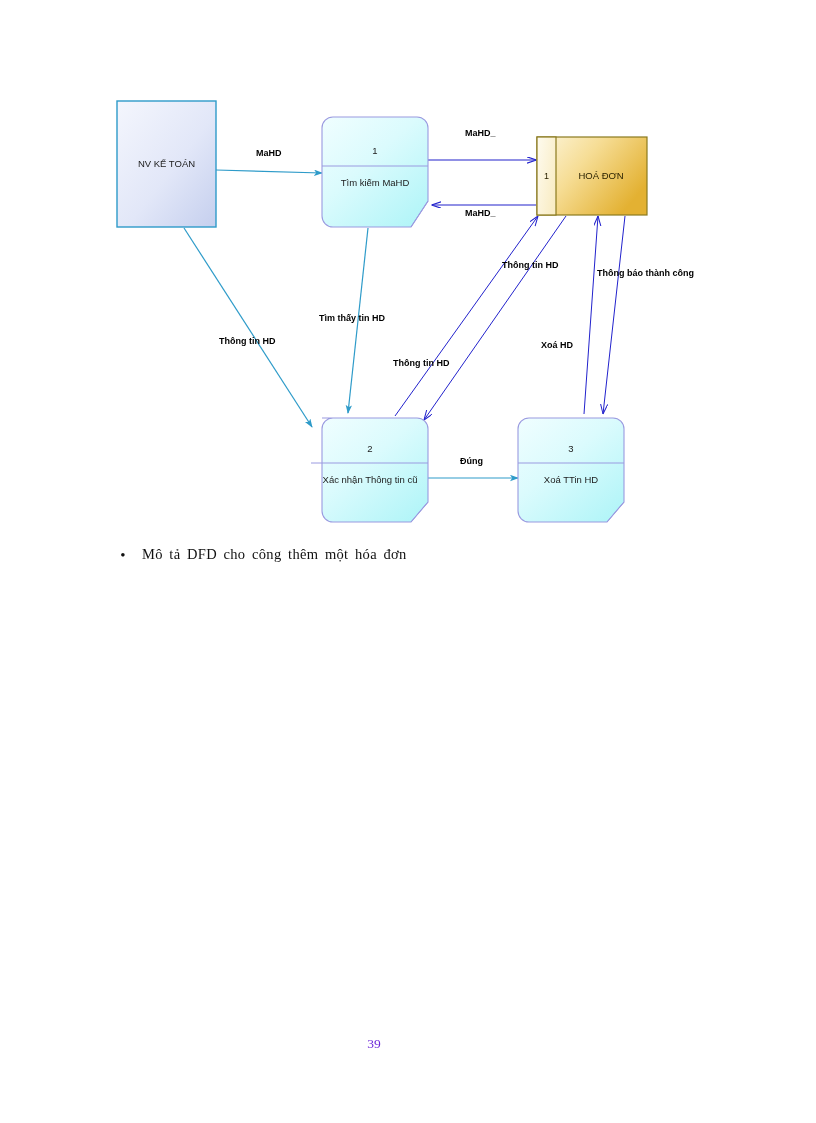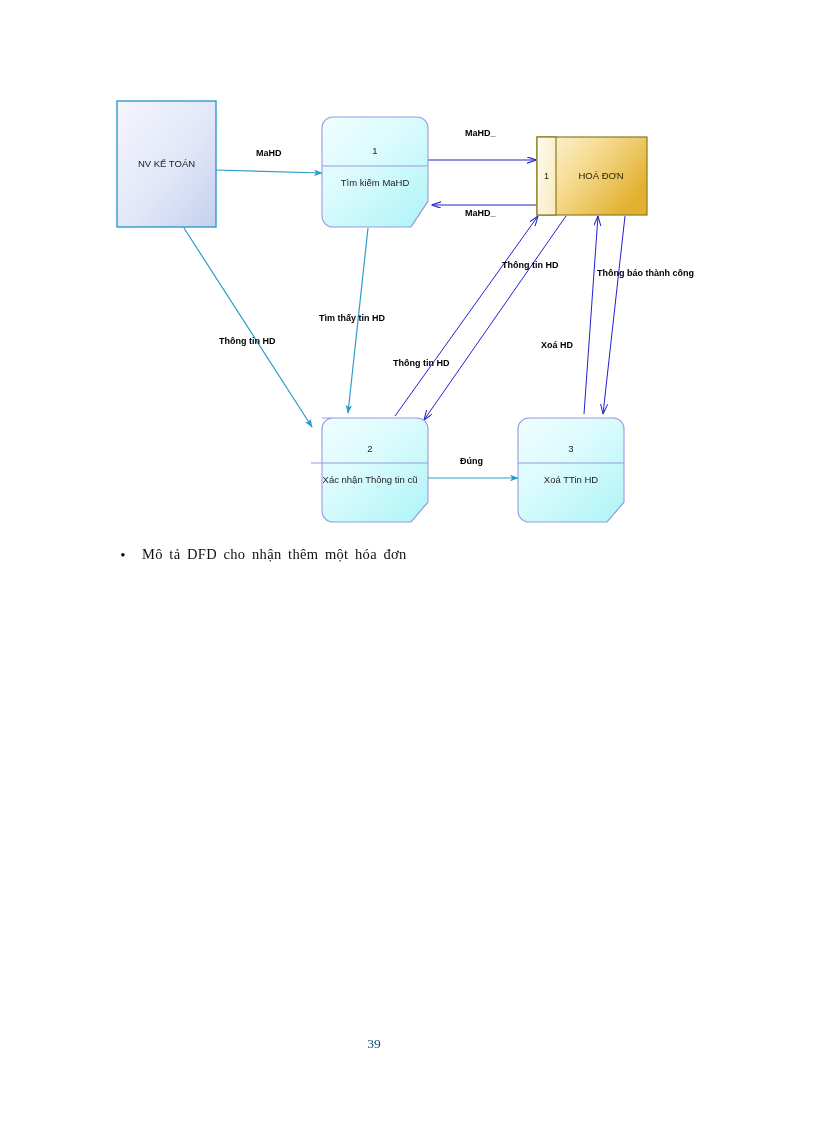--- a/index.html
+++ b/index.html
@@ -62,21 +62,21 @@
   }
 
   #page-number {
     position: absolute;
     left: 0;
     top: 1036px;
     width: 748px;
     text-align: center;
     font-family: "Liberation Serif", serif;
     font-size: 13.5px;
-    color: #0c4a6e;
+    color: #6d28d9;
   }
 
   
   .flow-label {
     font-family: "Liberation Sans", sans-serif;
     font-size: 9px;
     font-weight: bold;
     fill: #000000;
   }
   .node-num {
@@ -228,18 +228,18 @@
         <line x1="607" y1="522" x2="624" y2="502" stroke="#9a9ae0" stroke-width="1"></line>
         <text class="node-num" x="571" y="452" text-anchor="middle">3</text>
         <text class="node-name" x="571" y="483" text-anchor="middle">Xoá TTin HD</text>
       </g>
 
     </svg>
   </div>
 
   <div class="caption-row">
     <span class="caption-bullet">•</span>
-    <span class="caption-text">Mô tả DFD cho nhận thêm một hóa đơn</span>
+    <span class="caption-text">Mô tả DFD cho công thêm một hóa đơn</span>
   </div>
 
   <div id="page-number">39</div>
 
 </div>
 
 </body></html>

